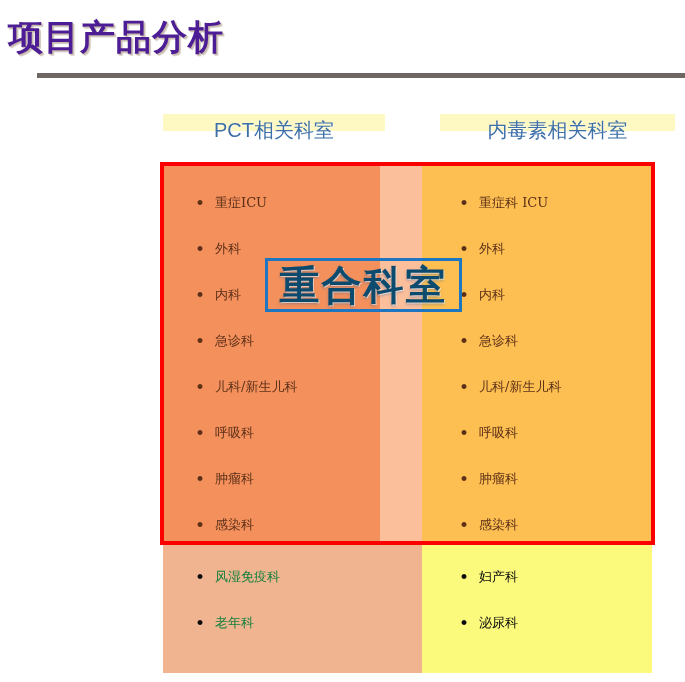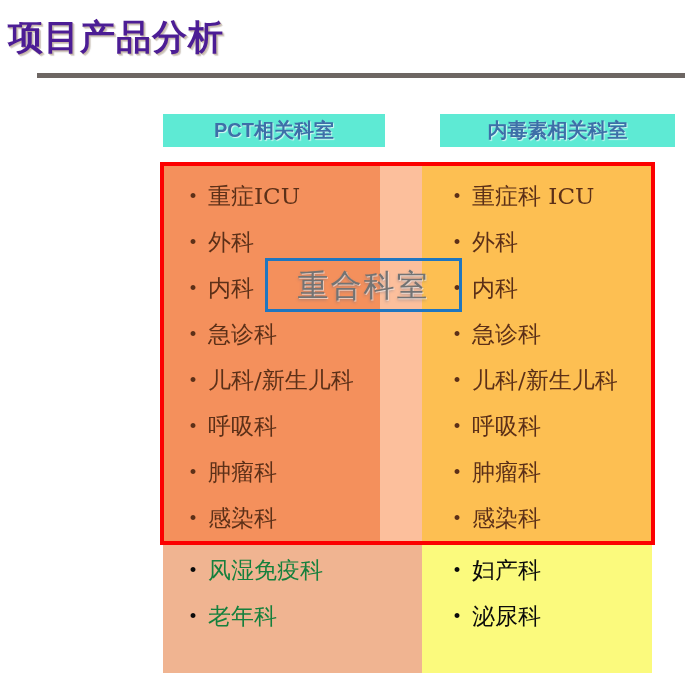--- a/index.html
+++ b/index.html
@@ -35,25 +35,25 @@
     top: 73px;
     width: 648px;
     height: 5px;
     background: #6d6663;
   }
 
   
   .col-header {
     position: absolute;
     top: 114px;
-    height: 33px;
-    background: #5eead4;
+    height: 17px;
+    background: #fef9c3;
     color: #3d6fa8;
     font-family: "Liberation Sans", sans-serif;
-    font-weight: bold;
+    font-weight: normal;
     font-size: 20px;
     line-height: 33px;
     text-align: center;
     text-shadow: 1px 1px 1px rgba(255,255,255,.75);
     white-space: nowrap;
   }
   #header-left  { left: 163px; width: 222px; }
   #header-right { left: 440px; width: 235px; }
 
   
@@ -93,25 +93,25 @@
     width: 495px;
     height: 383px;
     border: 4px solid #fc0000;
     box-sizing: border-box;
     pointer-events: none;
   }
 
   
   .dept-list {
     position: absolute;
-    margin: 0;
+    margin: 7px;
     padding: 0;
     list-style: none;
     font-family: "DejaVu Serif", "Liberation Serif", serif;
-    font-size: 23px;
+    font-size: 13px;
   }
   .dept-list li {
     position: relative;
     padding-left: 22px;
     margin: 0;
     height: 46px;
     line-height: 46px;
     white-space: nowrap;
   }
   .dept-list li::before {
@@ -142,24 +142,24 @@
     height: 54px;
     border: 3px solid #1f76c0;
     box-sizing: border-box;
     display: flex;
     align-items: center;
     justify-content: center;
     background: transparent;
   }
   #overlap-badge-label {
     font-family: "DejaVu Serif", "Liberation Serif", serif;
-    font-weight: normal;
-    font-size: 31px;
+    font-weight: bold;
+    font-size: 40px;
     line-height: 34px;
-    color: #737373;
+    color: #0c4a6e;
     letter-spacing: 2px;
     text-shadow: 1px 1px 0 rgba(255,255,255,.55),
                  0 2px 3px rgba(70,100,140,.45);
     white-space: nowrap;
   }
 </style>
 </head>
 <body>
 
 <div id="page-title">项目产品分析</div>

